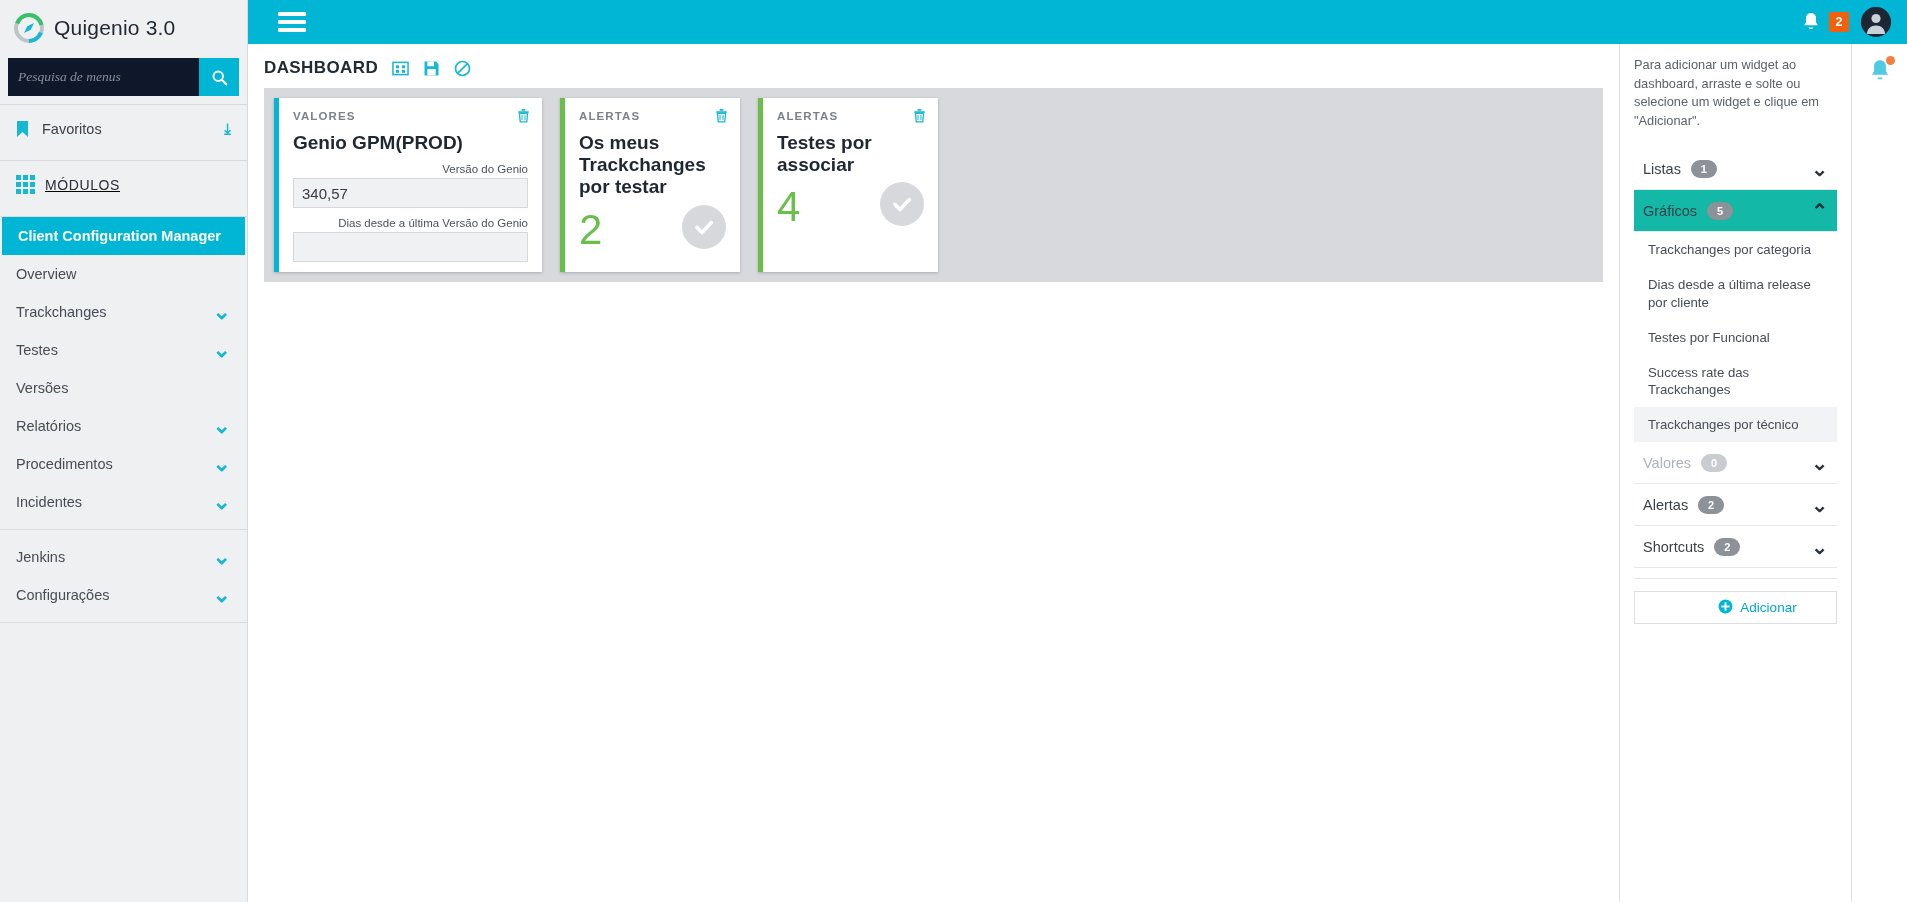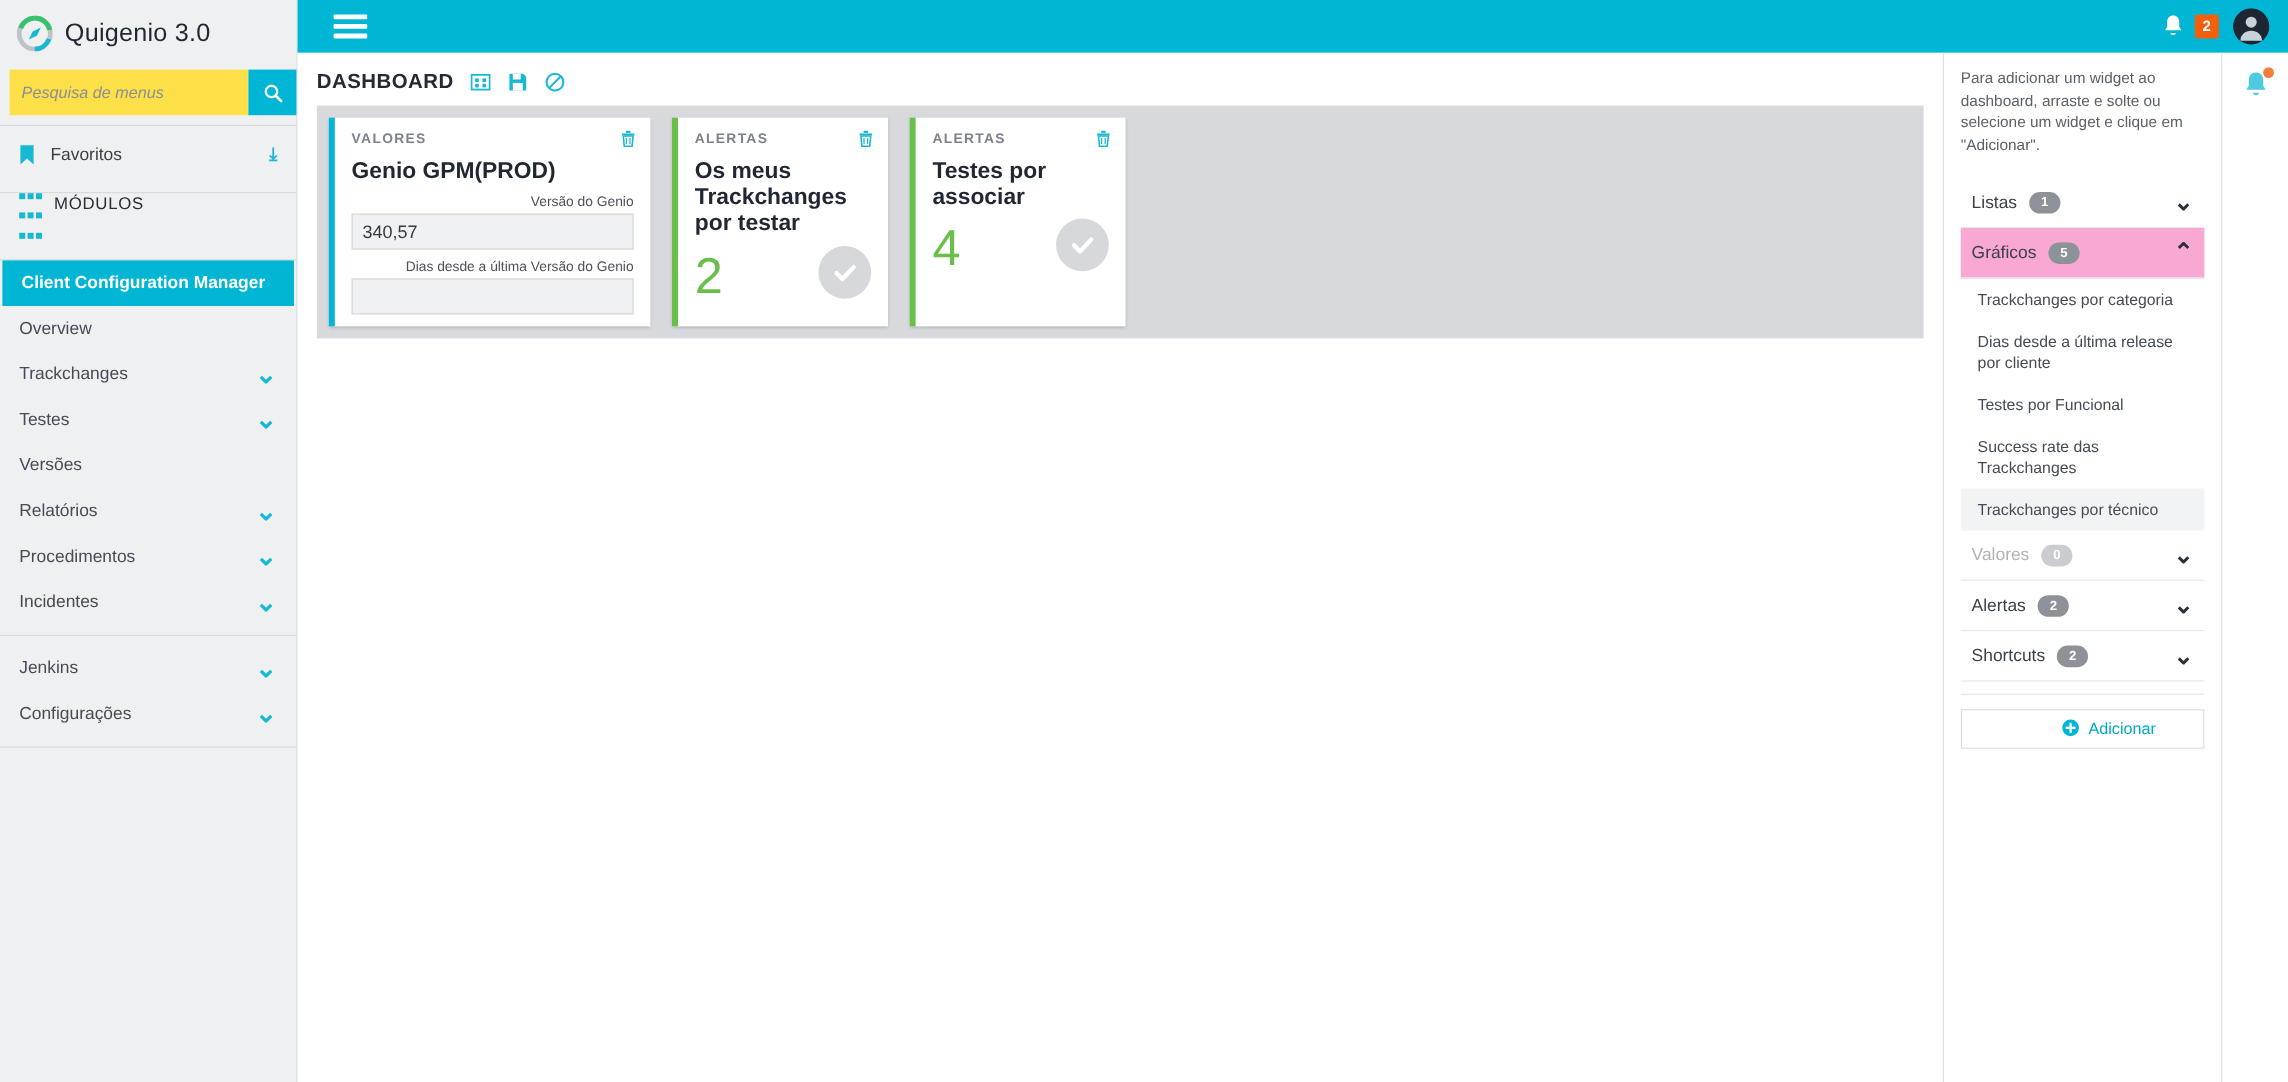--- a/index.html
+++ b/index.html
@@ -24,41 +24,41 @@
   }
   .brand-logo { width: 30px; height: 30px; flex: 0 0 30px; position: relative; }
   .brand-title { font-size: 21px; color: #1f2733; font-weight: 400; letter-spacing: .2px; }
 
   .search-wrap {
     height: 38px; margin: 2px 8px 0 8px; display: flex;
     border-bottom: 0;
   }
   .search-input {
     flex: 1 1 auto; height: 38px; border: none; outline: none;
-    background: #fde047; padding: 0 10px;
+    background: #0f172a; padding: 0 10px;
     font-size: 13.5px; font-style: italic; color: #6b7280;
-    font-family: Liberation Sans, sans-serif;
+    font-family: Liberation Serif, serif;
   }
   .search-input::placeholder { color: #8a8f98; font-style: italic; }
   .search-btn {
     width: 40px; height: 38px; flex: 0 0 40px; border: none; cursor: pointer;
     background: #00b6d4; display: flex; align-items: center; justify-content: center;
   }
   .sep { height: 1px; background: #d8dade; margin: 8px 0 0 0; }
 
   .nav-row {
     height: 47px; display: flex; align-items: center; padding: 0 16px;
     cursor: pointer; color: #3a4149; font-size: 14.5px;
     position: relative;
   }
   .nav-row .nrlabel { flex: 1 1 auto; }
   .nav-icon { width: 26px; flex: 0 0 26px; display: flex; align-items: center; }
   .chev { color: #17b8d4; font-size: 15px; font-weight: 700; line-height: 1; }
 
-  .modules-row { height: 47px; display:flex; padding: 0 16px; }
+  .modules-row { height: 47px; display:flex; align-items:center; padding: 0 16px; text-decoration: underline; }
   .modules-label { font-size: 14px; color: #262d35; letter-spacing: .6px; }
   .grid-icon { display:grid; grid-template-columns: repeat(3, 5px); grid-gap: 2px; margin-right: 10px; }
   .grid-icon i { width: 5px; height: 5px; background: #17b8d4; display: block; }
 
   .active-module {
     background: #00b6d4; color: #fff; height: 38px; margin: 0 2px;
     display: flex; align-items: center; padding: 0 16px;
     font-size: 14.5px; font-weight: 600; cursor: pointer;
   }
   .menu-item {
@@ -140,21 +140,21 @@
   .right-panel {
     width: 232px; flex: 0 0 232px; background: #ffffff;
     border-left: 1px solid #dfe1e4; padding: 12px 14px 0 14px;
     display: flex; flex-direction: column;
   }
   .rp-help { font-size: 12.8px; color: #5b6169; line-height: 1.45; }
   .rp-group {
     display: flex; align-items: center; height: 42px; padding: 0 9px;
     cursor: pointer; border-bottom: 1px solid #e6e8ea;
   }
-  .rp-group.open { background: #f9a8d4; }
+  .rp-group.open { background: #14b8a6; }
   .rp-group.first { margin-top: 18px; }
   .rp-gname { font-size: 14.5px; color: #3a4149; }
   .rp-gname.dim { color: #aeb3b9; }
   .rp-count {
     background: #8c9298; color: #fff; border-radius: 9px; font-size: 11px;
     min-width: 26px; height: 18px; display: flex; align-items: center;
     justify-content: center; margin-left: 10px; font-weight: 700;
   }
   .rp-count.dim { background: #c9cdd2; }
   .rp-gchev { margin-left: auto; color: #2b3138; font-size: 13px; font-weight: 700; }

